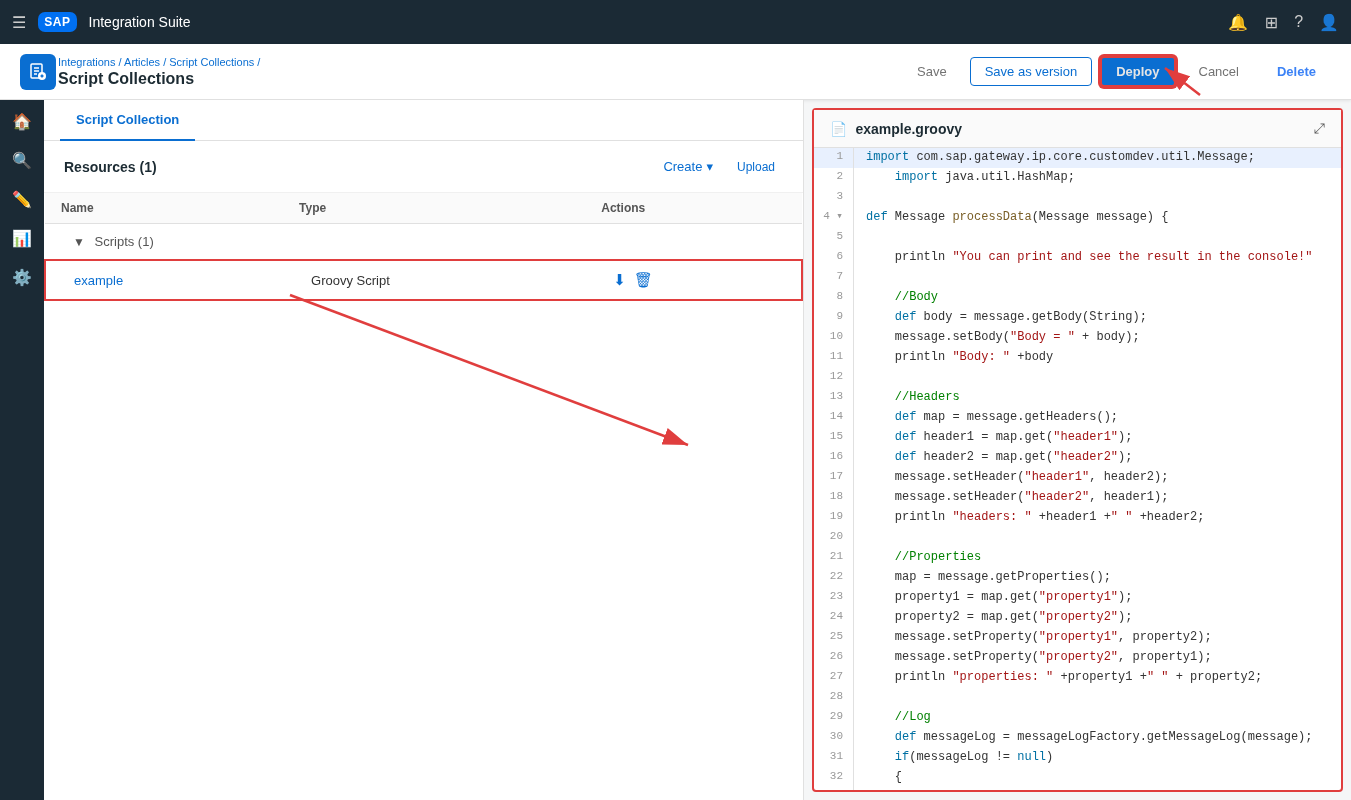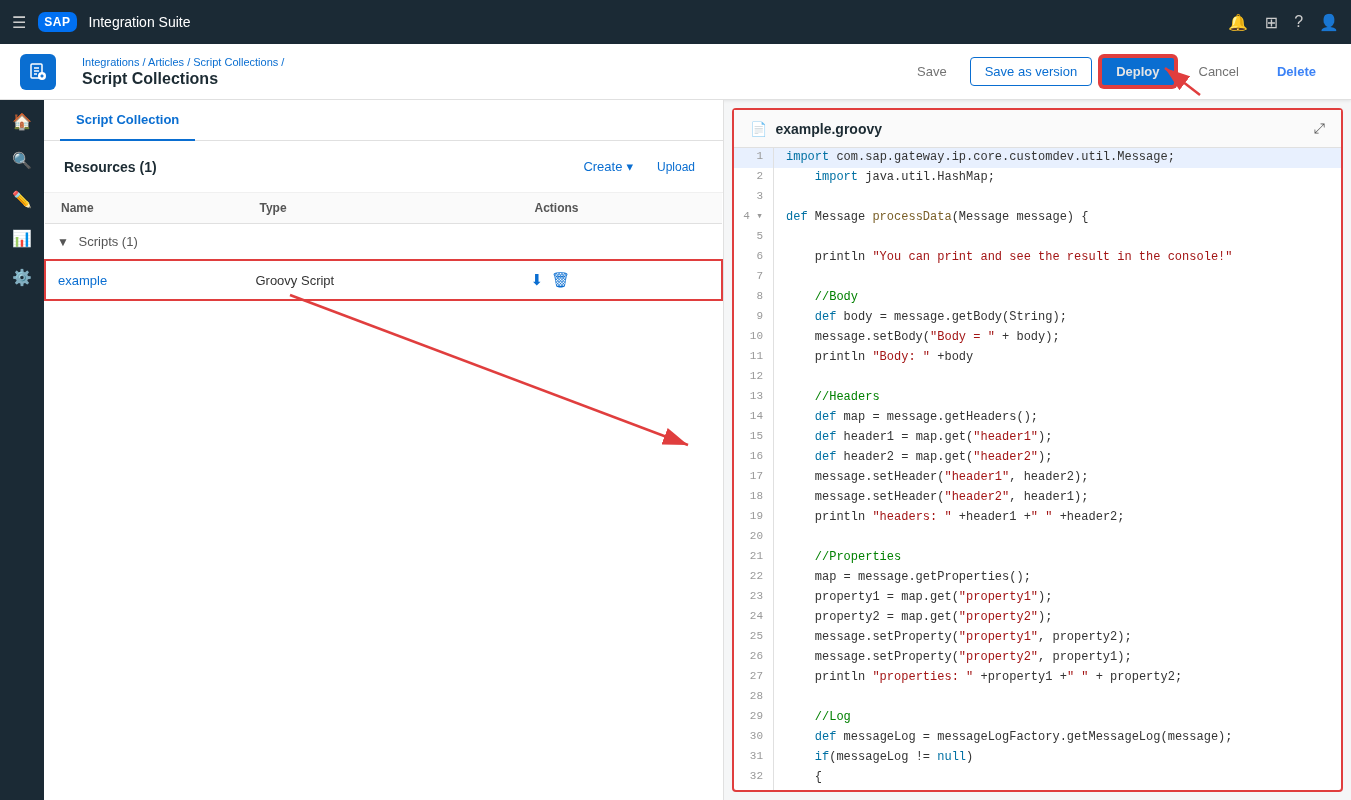--- a/index.html
+++ b/index.html
@@ -32,21 +32,21 @@
     
     .action-bar {
       background: #fff;
       height: 56px;
       display: flex;
       align-items: center;
       padding: 0 20px;
       border-bottom: 1px solid #e0e0e0;
       box-shadow: 0 1px 3px rgba(0,0,0,0.08);
     }
-    .page-header { display: flex; align-items: center; gap: 26px; flex: 1; }
+    .page-header { display: flex; align-items: center; gap: 2px; flex: 1; }
     .page-icon {
       width: 36px; height: 36px;
       background: #0a6ed1;
       border-radius: 6px;
       display: flex; align-items: center; justify-content: center;
       color: white; font-size: 16px;
     }
     .breadcrumb-section { display: flex; flex-direction: column; }
     .breadcrumb { font-size: 11px; color: #0a6ed1; }
     .page-title { font-size: 16px; font-weight: 600; color: #1c2b33; margin-top: 2px; }
@@ -94,21 +94,21 @@
       flex-direction: column;
       align-items: center;
       padding: 12px 0;
       gap: 20px;
     }
     .sidebar-icon { color: #ccc; cursor: pointer; font-size: 16px; }
     .sidebar-icon.active { color: #0a6ed1; }
 
     
     .left-panel {
-      width: 680px;
+      width: 760px;
       background: #fff;
       border-right: 1px solid #e0e0e0;
       display: flex;
       flex-direction: column;
     }
 
     .tabs-bar {
       display: flex;
       border-bottom: 1px solid #e0e0e0;
       padding: 0 16px;
@@ -158,21 +158,21 @@
     thead th {
       padding: 8px 16px;
       text-align: left;
       font-size: 12px;
       font-weight: 600;
       color: #555;
       border-bottom: 1px solid #e0e0e0;
       background: #fafafa;
     }
     tbody td {
-      padding: 10px 12px;
+      padding: 10px 28px;
       font-size: 13px;
       border-bottom: 1px solid #f0f0f0;
       color: #333;
       margin-left: 44px;
     }
     .scripts-group td { color: #555; font-weight: 500; }
     .example-row {
       cursor: pointer;
     }
     .example-row td { border: 2px solid #e03e3e; }

